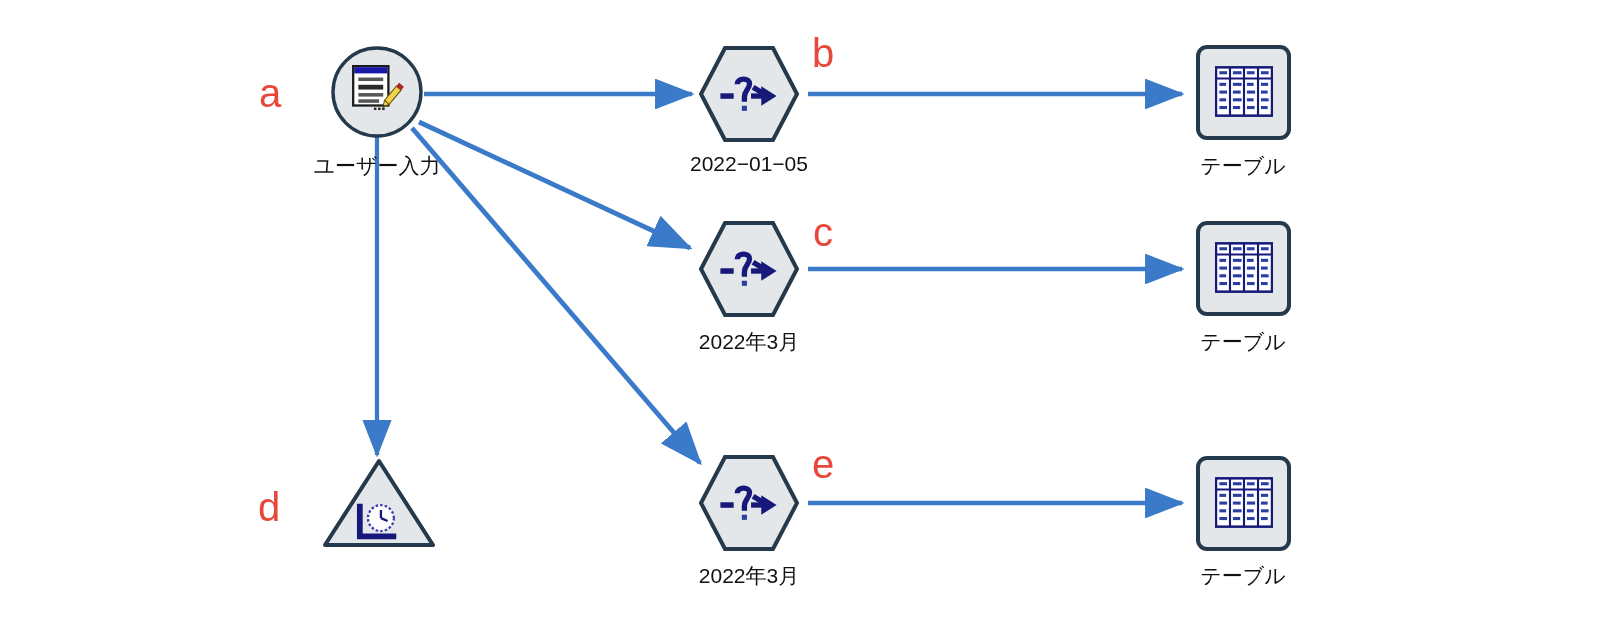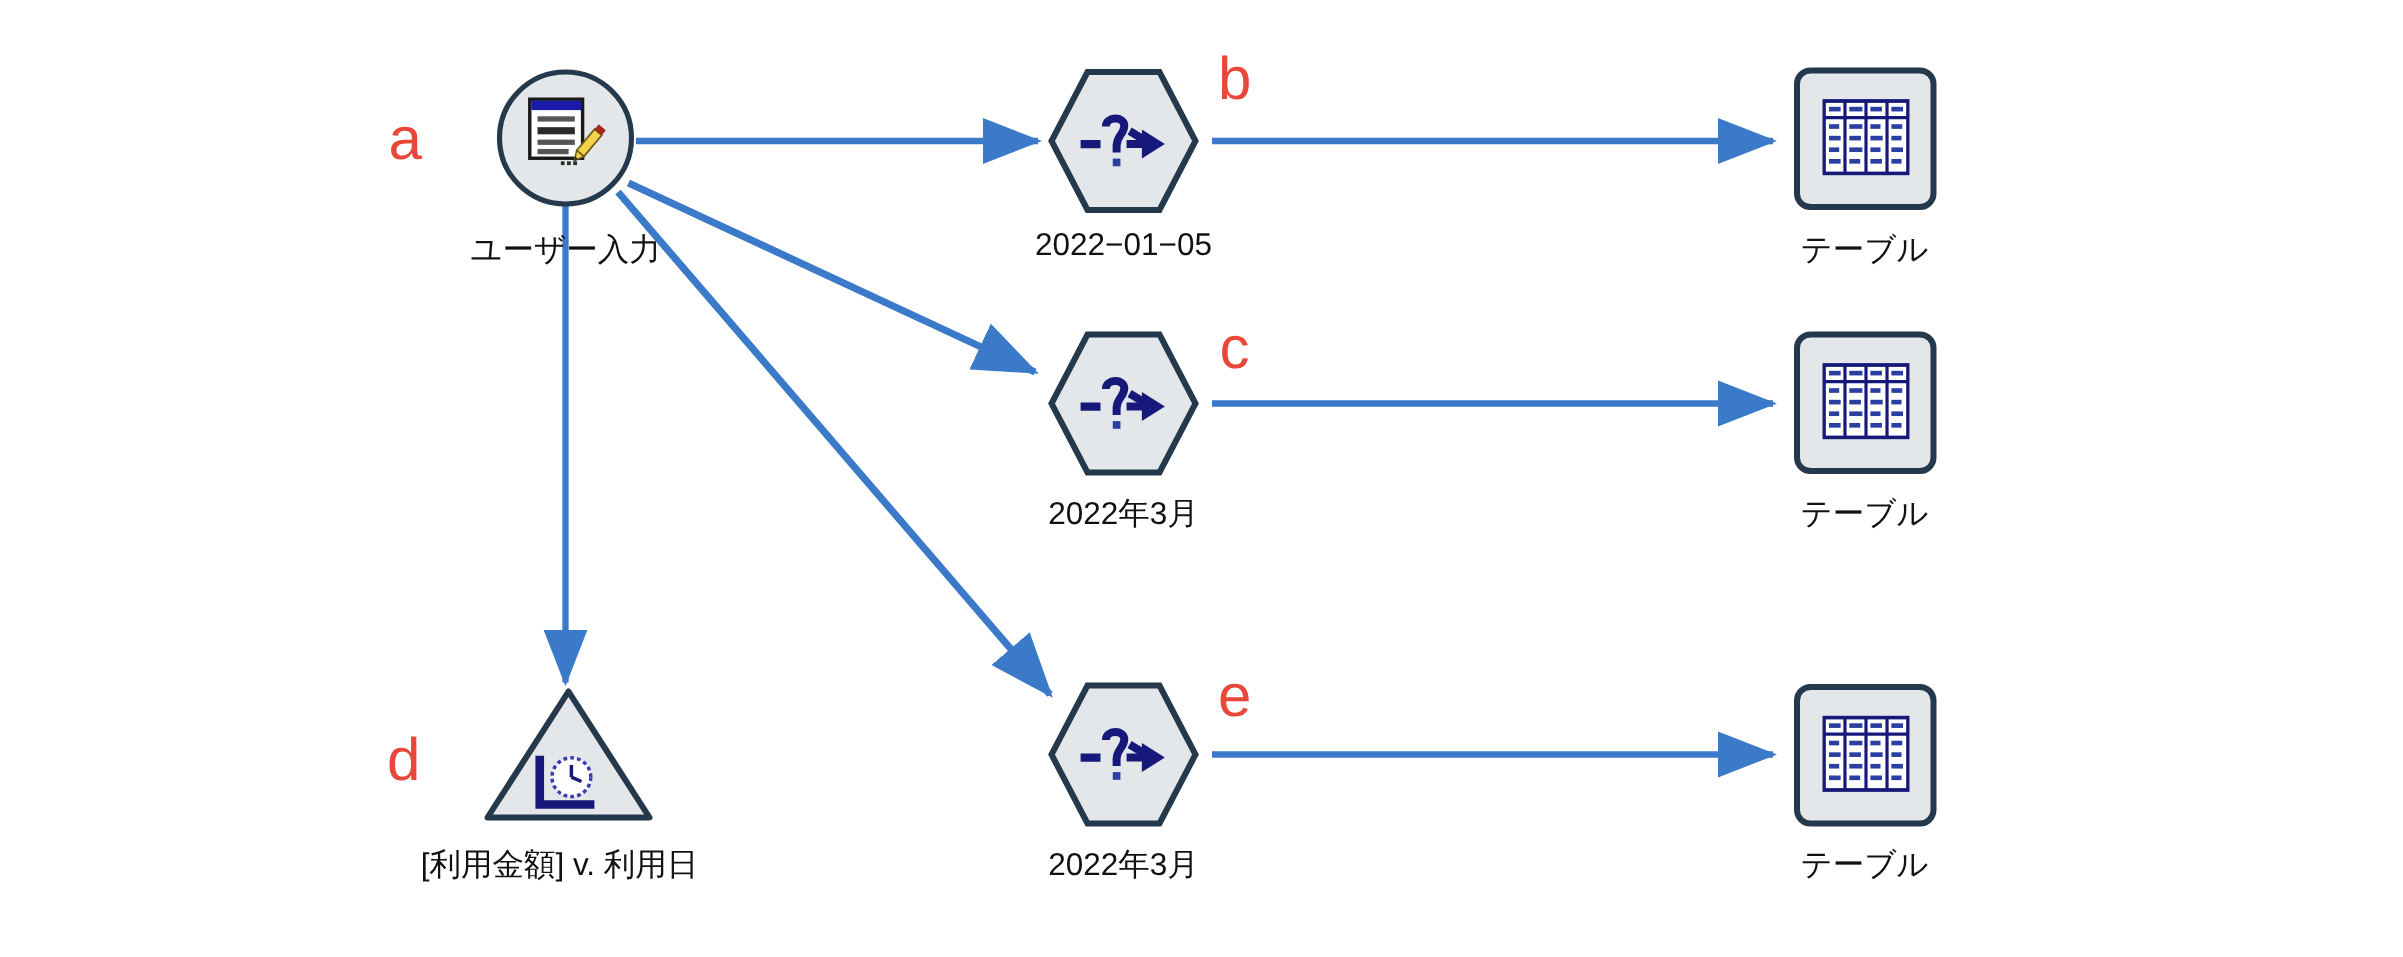--- a/index.html
+++ b/index.html
@@ -192,21 +192,20 @@
   <div class="node-label" style="left:377px; top:152px;">ユーザー入力</div>
 
   <div class="node-label" style="left:749px; top:152px;">2022−01−05</div>
 
   <div class="node-label" style="left:1243px; top:152px;">テーブル</div>
 
   <div class="node-label" style="left:749px; top:328px;">2022年3月</div>
 
   <div class="node-label" style="left:1243px; top:328px;">テーブル</div>
 
-  <div class="node-label" style="left:373px; top:562px;">[利用金額] v. 利用日</div>
 
   <div class="node-label" style="left:749px; top:562px;">2022年3月</div>
 
   <div class="node-label" style="left:1243px; top:562px;">テーブル</div>
 
   <div class="step-letter" style="left:259px; top:73px;">a</div>
 
   <div class="step-letter" style="left:812px; top:33px;">b</div>
 
   <div class="step-letter" style="left:813px; top:212px;">c</div>

